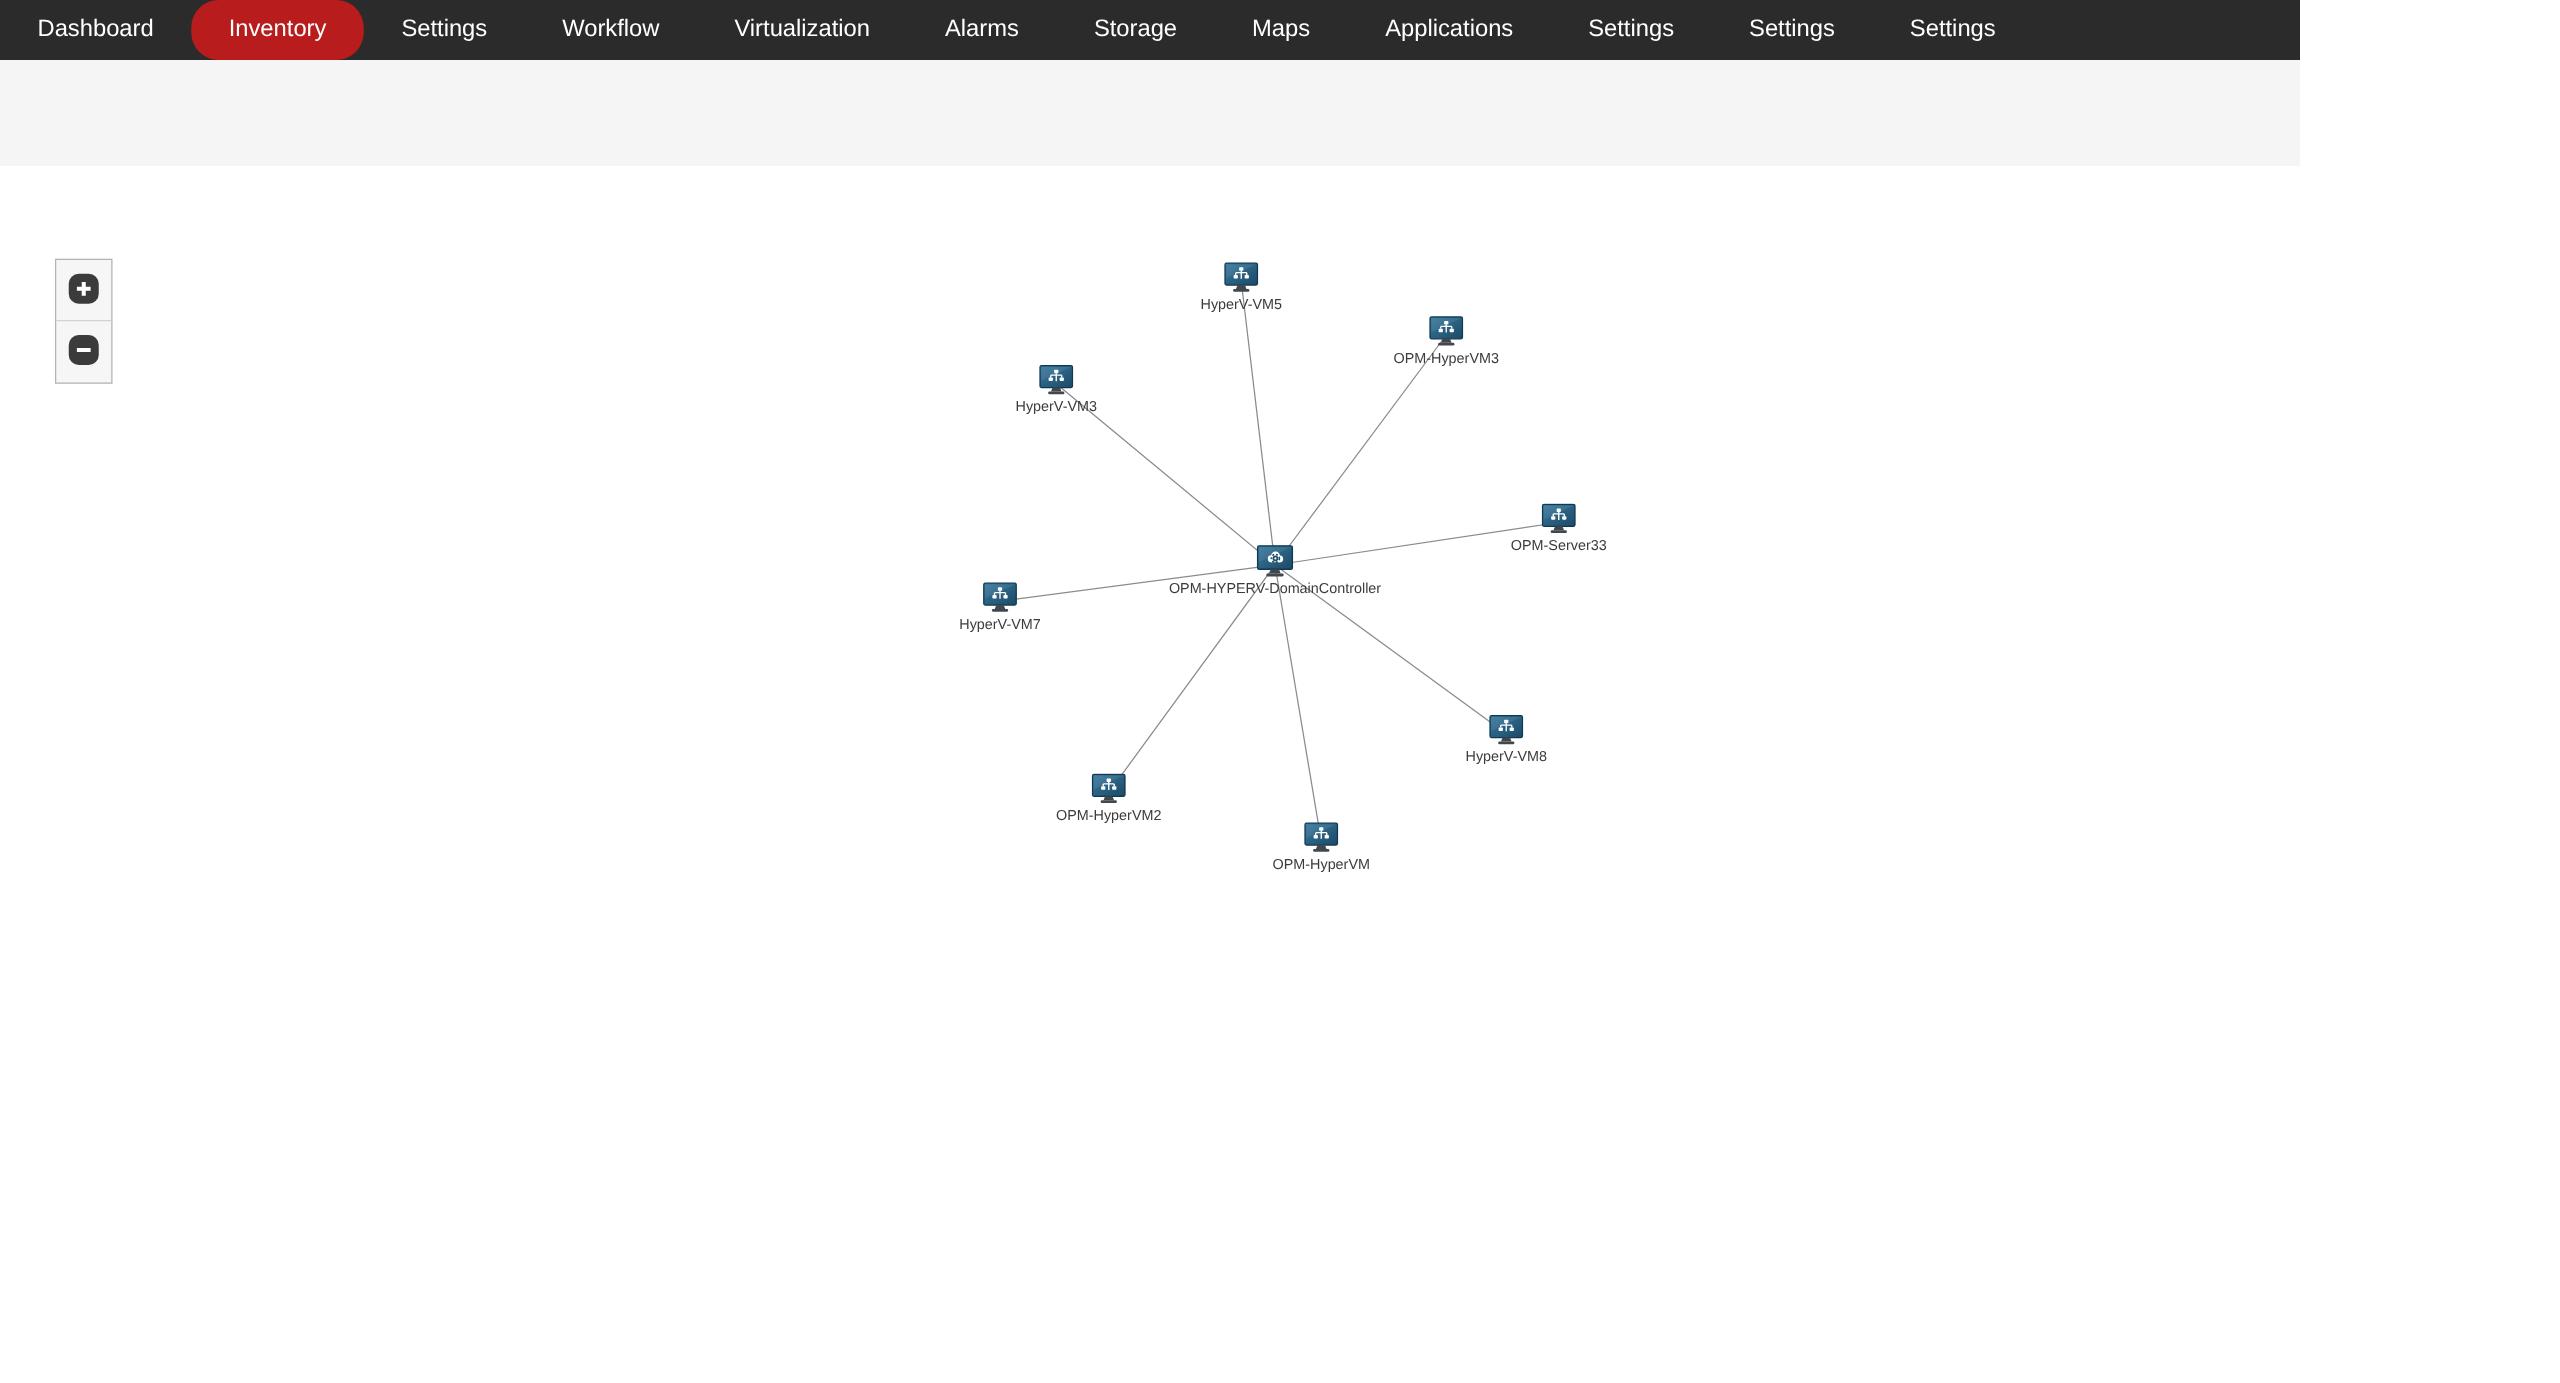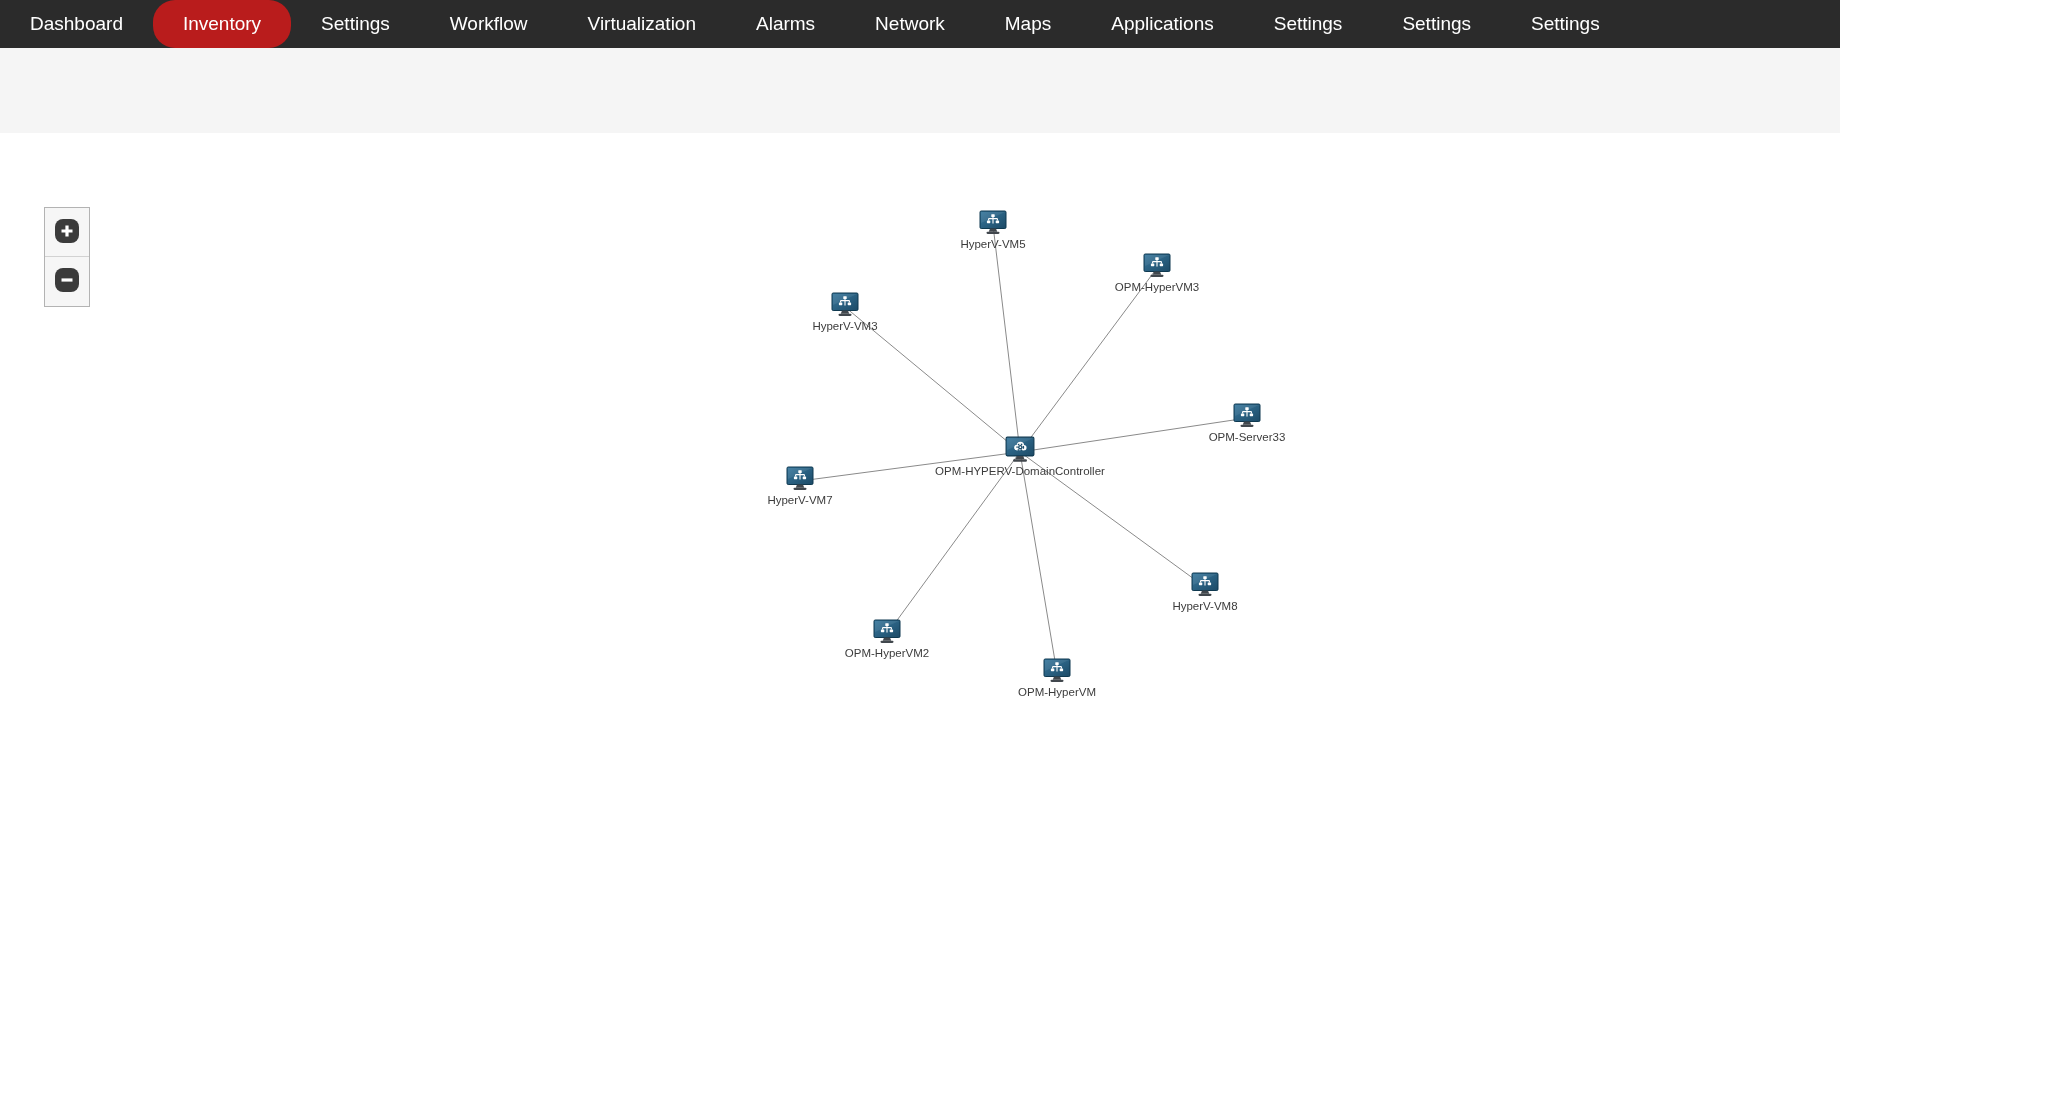--- a/index.html
+++ b/index.html
@@ -42,21 +42,21 @@
 <div class="page">
 
   <header class="topnav">
     <nav class="nav-tabs" id="nav-tabs">
         <div class="nav-item">Dashboard</div>
         <div class="nav-item active">Inventory</div>
         <div class="nav-item">Settings</div>
         <div class="nav-item">Workflow</div>
         <div class="nav-item">Virtualization</div>
         <div class="nav-item">Alarms</div>
-        <div class="nav-item">Network</div>
+        <div class="nav-item">Storage</div>
         <div class="nav-item">Maps</div>
         <div class="nav-item">Applications</div>
         <div class="nav-item">Settings</div>
         <div class="nav-item">Settings</div>
         <div class="nav-item">Settings</div>
       </nav>
     <div class="nav-right">
       <div class="pager">
         <button class="icon-btn">
           <span>

